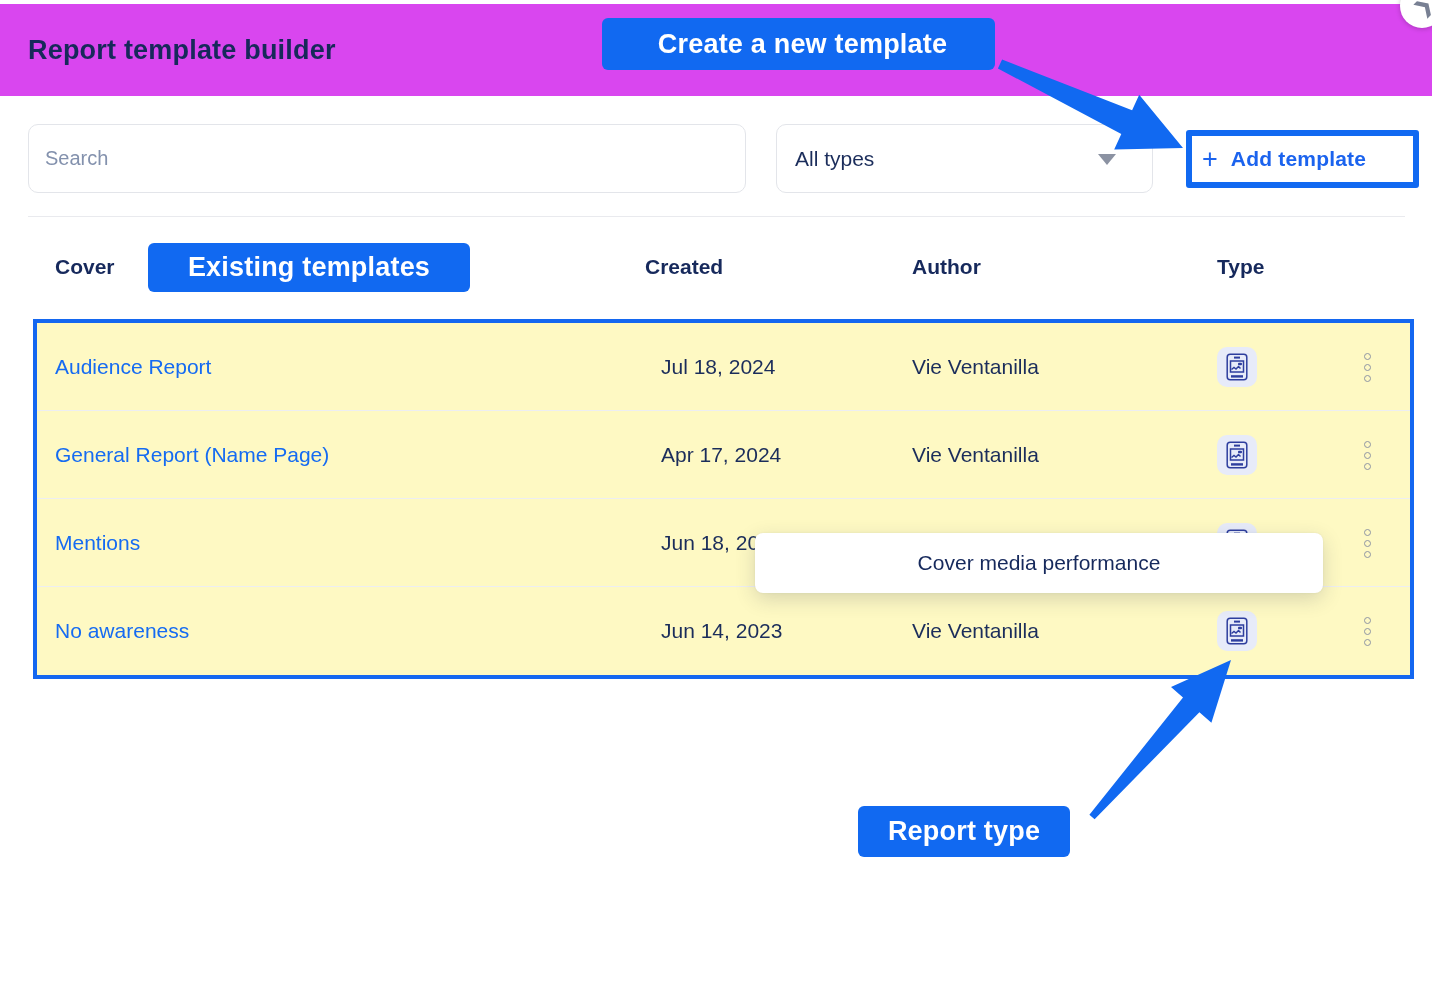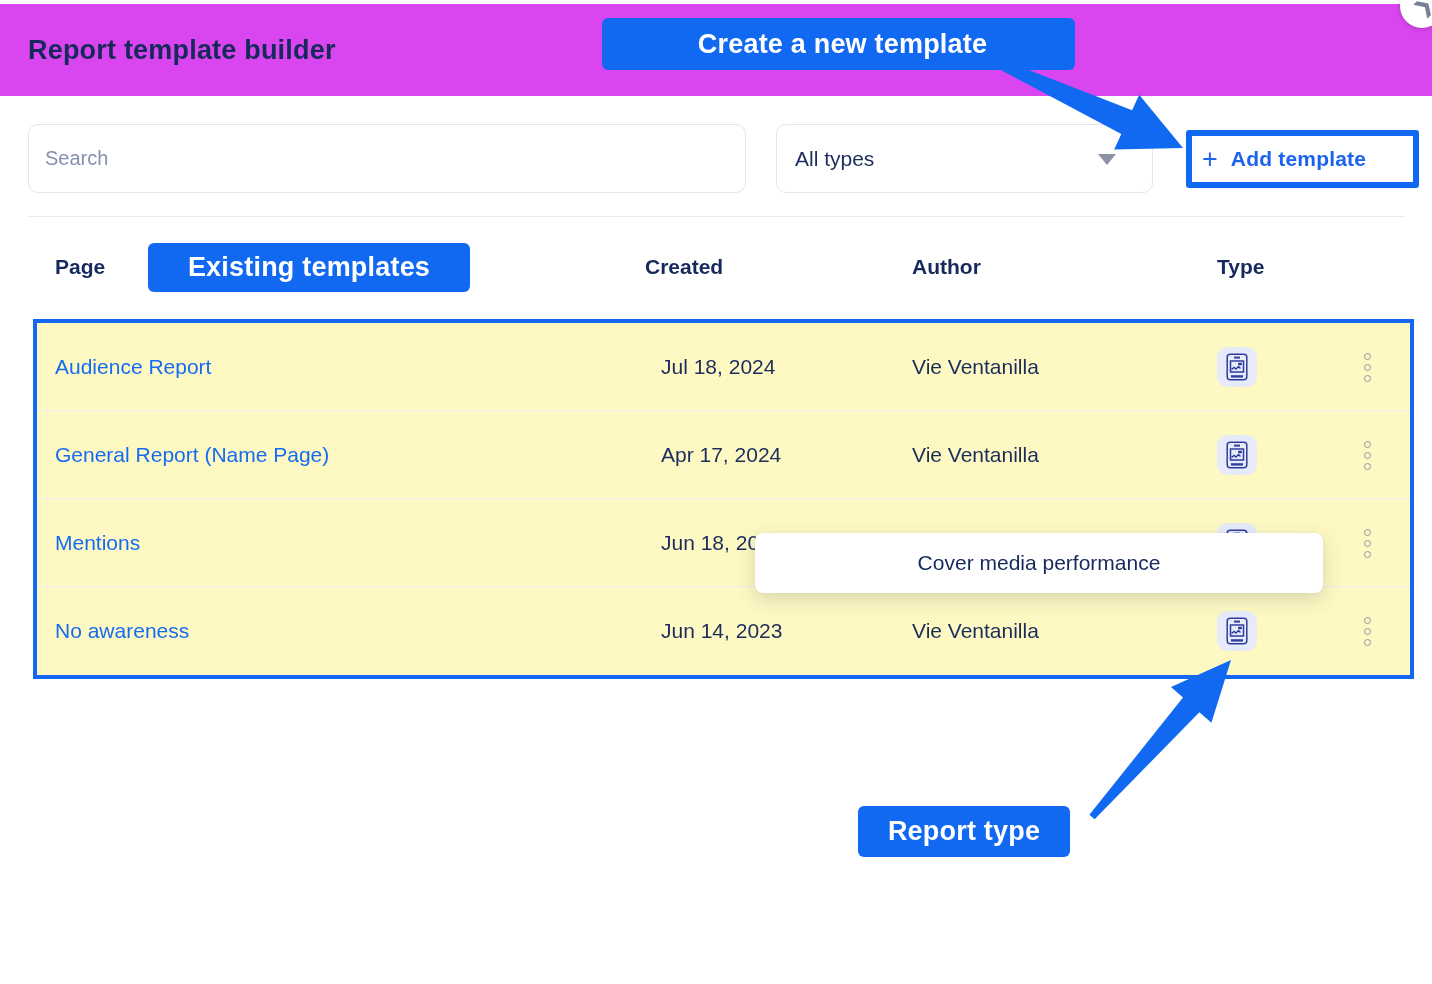--- a/index.html
+++ b/index.html
@@ -64,21 +64,21 @@
   
   .tooltip { position:absolute; left:755px; top:533px; width:568px; height:60px;
     background:#fff; border-radius:8px; box-shadow:0 6px 20px rgba(40,50,80,.18), 0 0 2px rgba(40,50,80,.08);
     display:flex; align-items:center; justify-content:center; z-index:5; }
   .tooltip span { font-size:21px; font-weight:500; color:#16295c; }
 
   
   .callout { position:absolute; background:#1169f1; border-radius:6px; z-index:7;
     display:flex; align-items:center; justify-content:center;
     color:#fff; font-weight:700; font-size:27px; letter-spacing:.2px; }
-  .callout.create   { left:602px; top:18px;  width:473px; height:52px;padding-left:8px; }
+  .callout.create   { left:602px; top:18px;  width:393px; height:52px;padding-left:8px; }
   .callout.existing { left:148px; top:243px; width:322px; height:49px; }
   .callout.reptype  { left:858px; top:806px; width:212px; height:51px; }
 
   .arrows { position:absolute; left:0; top:0; width:1432px; height:984px; z-index:6; pointer-events:none; }
 </style>
 </head>
 <body>
 
 <div class="page">
 
@@ -99,21 +99,21 @@
 
   <div class="add-annotation">
     <div class="add-btn">
       <span class="plus">+</span>
       <span class="label">Add template</span>
     </div>
   </div>
 
   <div class="toolbar-divider"></div>
 
-  <div class="col-head name">Page</div>
+  <div class="col-head name">Cover</div>
   <div class="col-head created">Created</div>
   <div class="col-head author">Author</div>
   <div class="col-head type">Type</div>
 
   <div class="table-outline">
 
     <div class="t-row">
       <span class="cell name">Audience Report</span>
       <span class="cell created">Jul 18, 2024</span>
       <span class="cell author">Vie Ventanilla</span>

